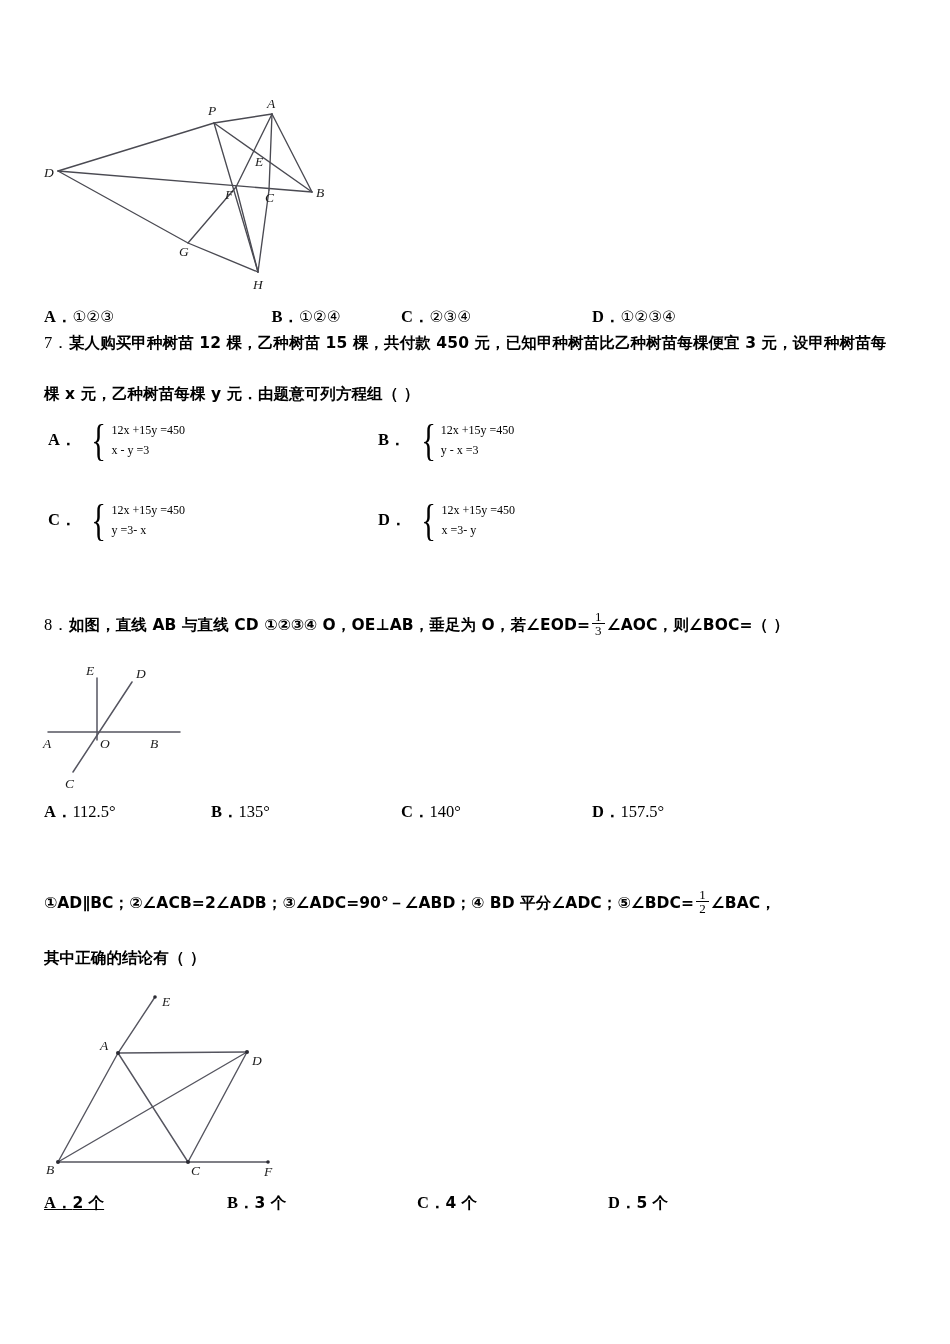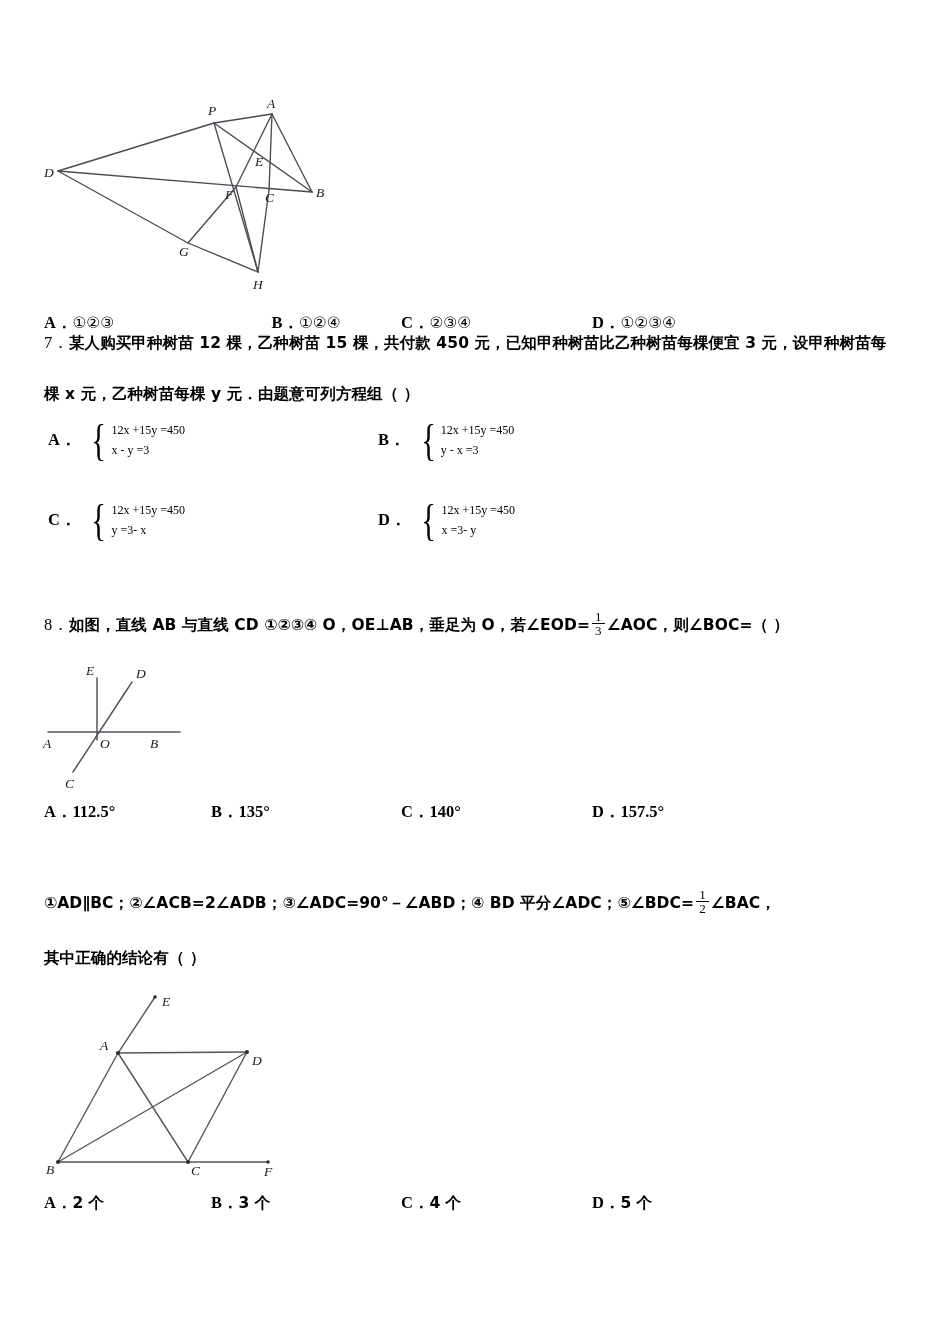--- a/index.html
+++ b/index.html
@@ -32,21 +32,21 @@
   }
   .qnum {
     font-family: "Liberation Serif", serif;
   }
   .cn {
     font-family: "DejaVu Sans", "Liberation Sans", sans-serif;
     font-weight: bold;
     font-size: 15.5px;
   }
   .bold {
-    font-weight: bold;
+    font-weight: normal;
   }
 
   
   .optrow {
     position: absolute;
     width: 880px;
     display: flex;
   }
   .opt {
     font-size: 16.5px;
@@ -168,21 +168,21 @@
         <text x="215" y="71">E</text>
         <text x="185" y="104">F</text>
         <text x="225" y="107">C</text>
         <text x="276" y="102">B</text>
         <text x="139" y="161">G</text>
         <text x="213" y="194">H</text>
       </g>
     </svg>
   </div>
 
-  <div class="optrow" style="left:44px; top:306px;margin-top:6px;">
+  <div class="optrow" style="left:44px; top:306px;">
     <div class="opt" style="width:167px;">
       <span class="lab">A．</span><span class="circnum">①②③</span>
     </div>
     <div class="opt" style="width:190px;text-align:center;">
       <span class="lab">B．</span><span class="circnum">①②④</span>
     </div>
     <div class="opt" style="width:191px;">
       <span class="lab">C．</span><span class="circnum">②③④</span>
     </div>
     <div class="opt">
@@ -319,24 +319,24 @@
         <text x="60" y="58">A</text>
         <text x="212" y="73">D</text>
         <text x="6" y="182">B</text>
         <text x="151" y="183">C</text>
         <text x="224" y="184">F</text>
       </g>
     </svg>
   </div>
 
   <div class="optrow" style="left:44px; top:1192px;">
-    <div class="opt" style="width:167px;">
+    <div class="opt" style="width:167px;text-decoration:underline;">
       <span class="lab">A．</span><span class="cn">2 个</span>
     </div>
-    <div class="opt" style="width:190px;">
+    <div class="opt" style="width:190px;margin-left:16px;">
       <span class="lab">B．</span><span class="cn">3 个</span>
     </div>
     <div class="opt" style="width:191px;">
       <span class="lab">C．</span><span class="cn">4 个</span>
     </div>
     <div class="opt">
       <span class="lab">D．</span><span class="cn">5 个</span>
     </div>
   </div>
 

